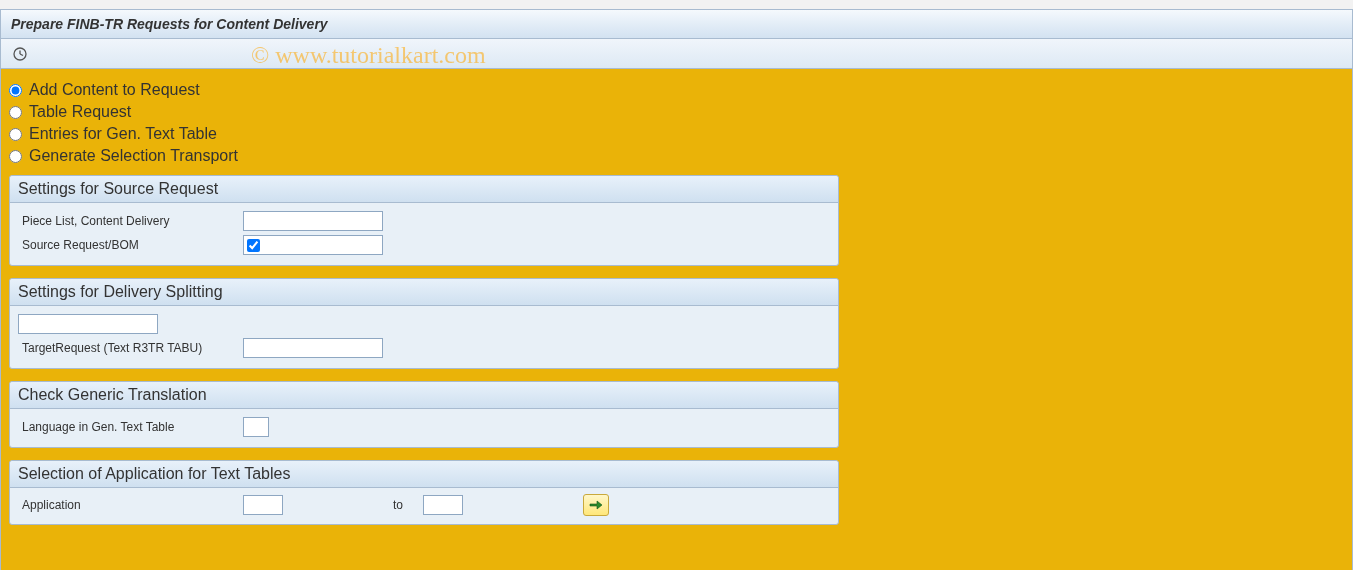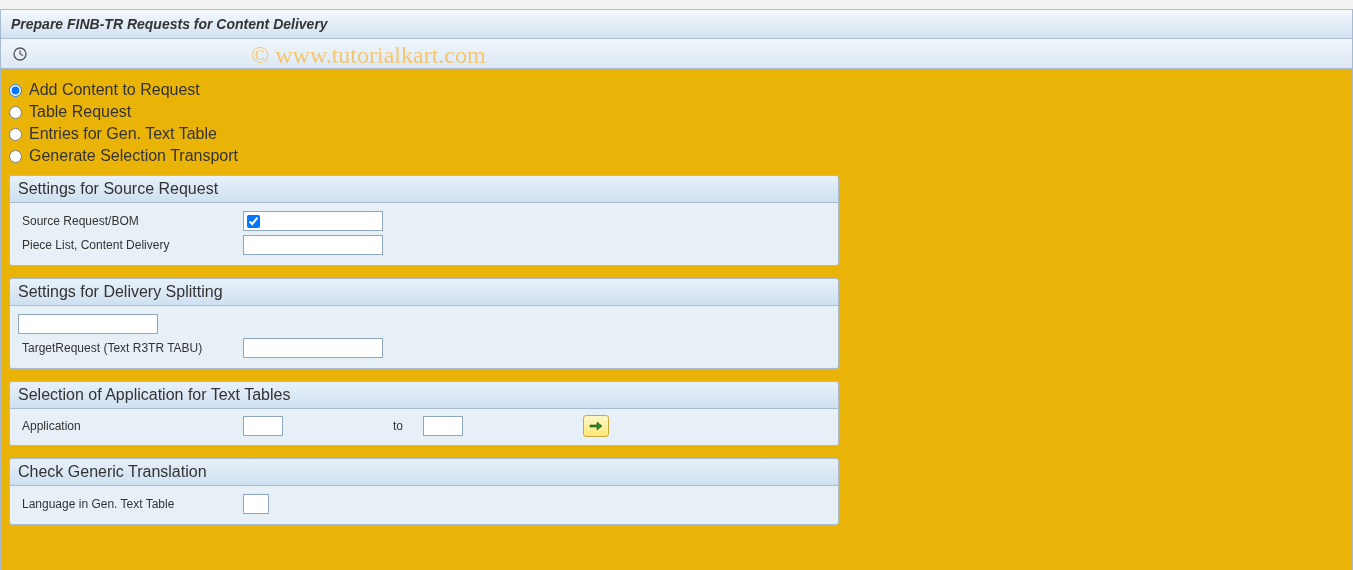--- a/index.html
+++ b/index.html
@@ -190,48 +190,60 @@
       <div class="radio-row">
         <input type="radio" name="act" style="">
         <label>Generate Selection Transport</label>
       </div>
     </div>
 
     <div class="group-box">
       <div class="group-header">Settings for Source Request</div>
       <div class="group-body">
         <div class="form-row">
+          <div class="form-label">Piece List, Content Delivery</div>
+          <div class="form-field">
+            <input type="text" class="text-input input-w140" value="" style="">
+          </div>
+        </div>
+        <div class="form-row">
           <div class="form-label">Source Request/BOM</div>
           <div class="form-field">
             <span class="checkbox-wrap">
               <input type="checkbox" class="checkbox-input" checked="" style="">
             </span>
           </div>
         </div>
-        <div class="form-row">
-          <div class="form-label">Piece List, Content Delivery</div>
+      </div>
+    </div>
+
+    <div class="group-box">
+      <div class="group-header">Settings for Delivery Splitting</div>
+      <div class="group-body">
+        <div class="form-row">
           <div class="form-field">
             <input type="text" class="text-input input-w140" value="" style="">
           </div>
         </div>
-      </div>
-    </div>
-
-    <div class="group-box">
-      <div class="group-header">Settings for Delivery Splitting</div>
-      <div class="group-body">
-        <div class="form-row">
+        <div class="form-row">
+          <div class="form-label">TargetRequest (Text R3TR TABU)</div>
           <div class="form-field">
             <input type="text" class="text-input input-w140" value="" style="">
           </div>
         </div>
-        <div class="form-row">
-          <div class="form-label">TargetRequest (Text R3TR TABU)</div>
-          <div class="form-field">
-            <input type="text" class="text-input input-w140" value="" style="">
+      </div>
+    </div>
+
+    <div class="group-box">
+      <div class="group-header">Check Generic Translation</div>
+      <div class="group-body">
+        <div class="form-row">
+          <div class="form-label">Language in Gen. Text Table</div>
+          <div class="form-field">
+            <input type="text" class="text-input input-w26" value="" style="">
           </div>
         </div>
       </div>
     </div>
 
     <div class="group-box">
       <div class="group-header">Selection of Application for Text Tables</div>
       <div class="group-body">
         <div class="app-row">
           <div class="form-label">Application</div>
@@ -240,26 +252,14 @@
           <input type="text" class="text-input input-to" value="" style="">
           <span class="arrow-btn">
             <svg width="14" height="12" viewBox="0 0 14 12">
               <path d="M1 5 L8 5 L8 2 L13 6 L8 10 L8 7 L1 7 Z" fill="#2a8a2a" stroke="#15541c" stroke-width="0.6"></path>
             </svg>
           </span>
         </div>
       </div>
     </div>
 
-    <div class="group-box">
-      <div class="group-header">Check Generic Translation</div>
-      <div class="group-body">
-        <div class="form-row">
-          <div class="form-label">Language in Gen. Text Table</div>
-          <div class="form-field">
-            <input type="text" class="text-input input-w26" value="" style="">
-          </div>
-        </div>
-      </div>
-    </div>
-
   </div>
 </div>
 
 </body></html>

